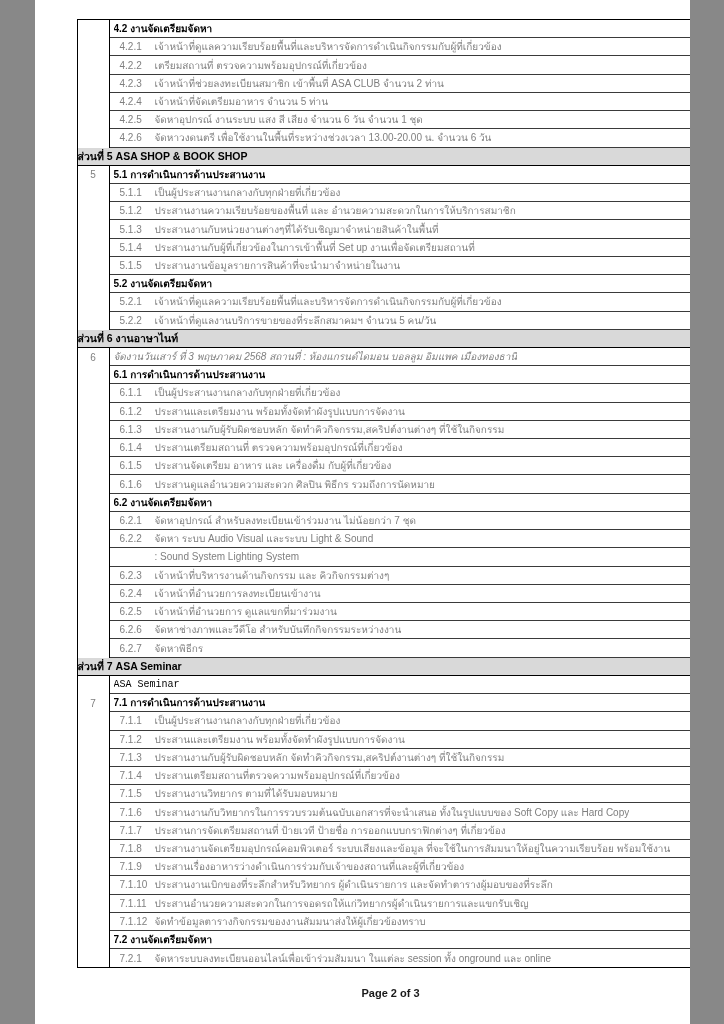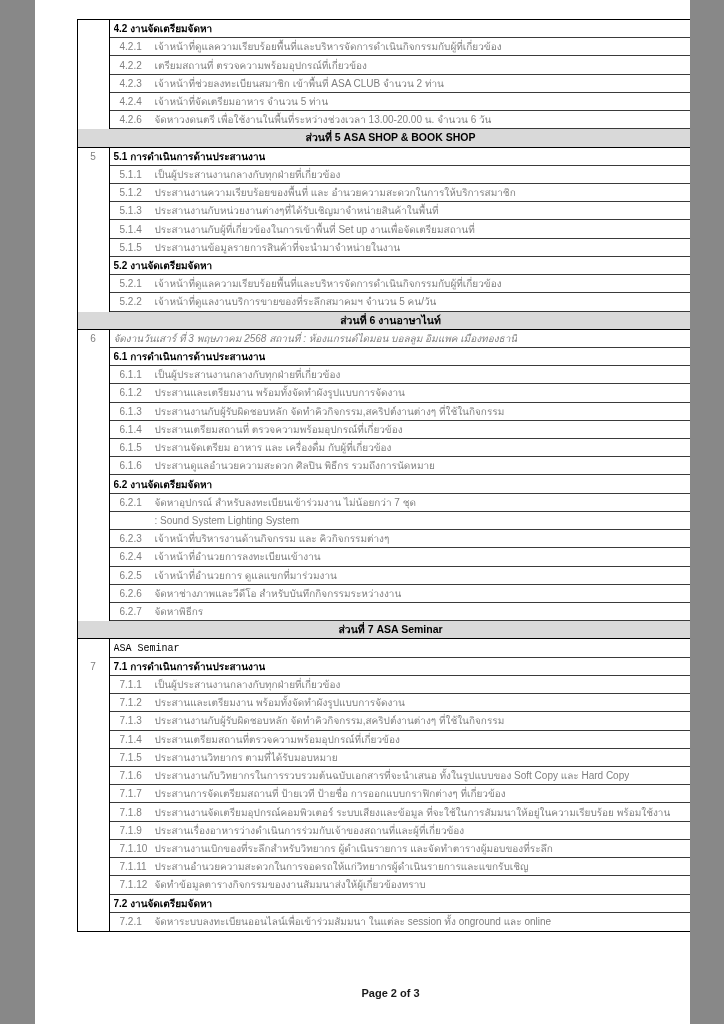--- a/index.html
+++ b/index.html
@@ -10,21 +10,21 @@
   .doc-table{
     --rh:18.23px;
     position:absolute;left:42px;top:19px;width:628px;
     border:1px solid var(--border-dark,#000);
     box-sizing:border-box;background:#fff;
   }
   .section-header{
     height:var(--rh);box-sizing:border-box;
     background:var(--header-bg,#d9d9d9);
     border-bottom:1px solid var(--border-dark,#000);
-    display:flex;align-items:center;justify-content:center;
+    display:flex;align-items:center;justify-content:flex-start;
     font-weight:bold;font-size:10.5px;white-space:nowrap;overflow:hidden;
   }
   .section-body{display:flex;align-items:stretch;}
   .numcol{
     width:32px;box-sizing:border-box;flex:0 0 32px;
     border-right:1px solid var(--border-dark,#000);
     font-size:10px;color:var(--sub-text,#7f7f7f);
   }
   .secnum{
     height:var(--rh);display:flex;align-items:center;justify-content:center;
@@ -71,20 +71,24 @@
           </div>
           <div class="row sub">
             <span class="rnum">4.2.3</span>
             <span class="rtext">เจ้าหน้าที่ช่วยลงทะเบียนสมาชิก เข้าพื้นที่ ASA CLUB จำนวน 2 ท่าน</span>
           </div>
           <div class="row sub">
             <span class="rnum">4.2.4</span>
             <span class="rtext">เจ้าหน้าที่จัดเตรียมอาหาร  จำนวน 5 ท่าน</span>
           </div>
           <div class="row sub">
+            <span class="rnum">4.2.5</span>
+            <span class="rtext">จัดหาอุปกรณ์ งานระบบ แสง สี เสียง จำนวน 6 วัน จำนวน 1 ชุด</span>
+          </div>
+          <div class="row sub">
             <span class="rnum">4.2.6</span>
             <span class="rtext">จัดหาวงดนตรี เพื่อใช้งานในพื้นที่ระหว่างช่วงเวลา 13.00-20.00 น. จำนวน 6 วัน</span>
           </div>
         </div>
       </div>
       <div class="section-header">
         <span>ส่วนที่ 5 ASA SHOP &amp; BOOK SHOP</span>
       </div>
       <div class="section-body">
         <div class="numcol">
@@ -164,20 +168,24 @@
           <div class="row sub">
             <span class="rnum">6.1.6</span>
             <span class="rtext">ประสานดูแลอำนวยความสะดวก ศิลปิน พิธีกร รวมถึงการนัดหมาย</span>
           </div>
           <div class="row group">
             <span class="rtext">6.2 งานจัดเตรียมจัดหา</span>
           </div>
           <div class="row sub">
             <span class="rnum">6.2.1</span>
             <span class="rtext">จัดหาอุปกรณ์ สำหรับลงทะเบียนเข้าร่วมงาน ไม่น้อยกว่า 7 ชุด</span>
+          </div>
+          <div class="row sub">
+            <span class="rnum">6.2.2</span>
+            <span class="rtext">จัดหา ระบบ Audio Visual และระบบ Light &amp; Sound</span>
           </div>
           <div class="row indent">
             <span class="rtext">: Sound System Lighting System</span>
           </div>
           <div class="row sub">
             <span class="rnum">6.2.3</span>
             <span class="rtext">เจ้าหน้าที่บริหารงานด้านกิจกรรม และ คิวกิจกรรมต่างๆ</span>
           </div>
           <div class="row sub">
             <span class="rnum">6.2.4</span>

